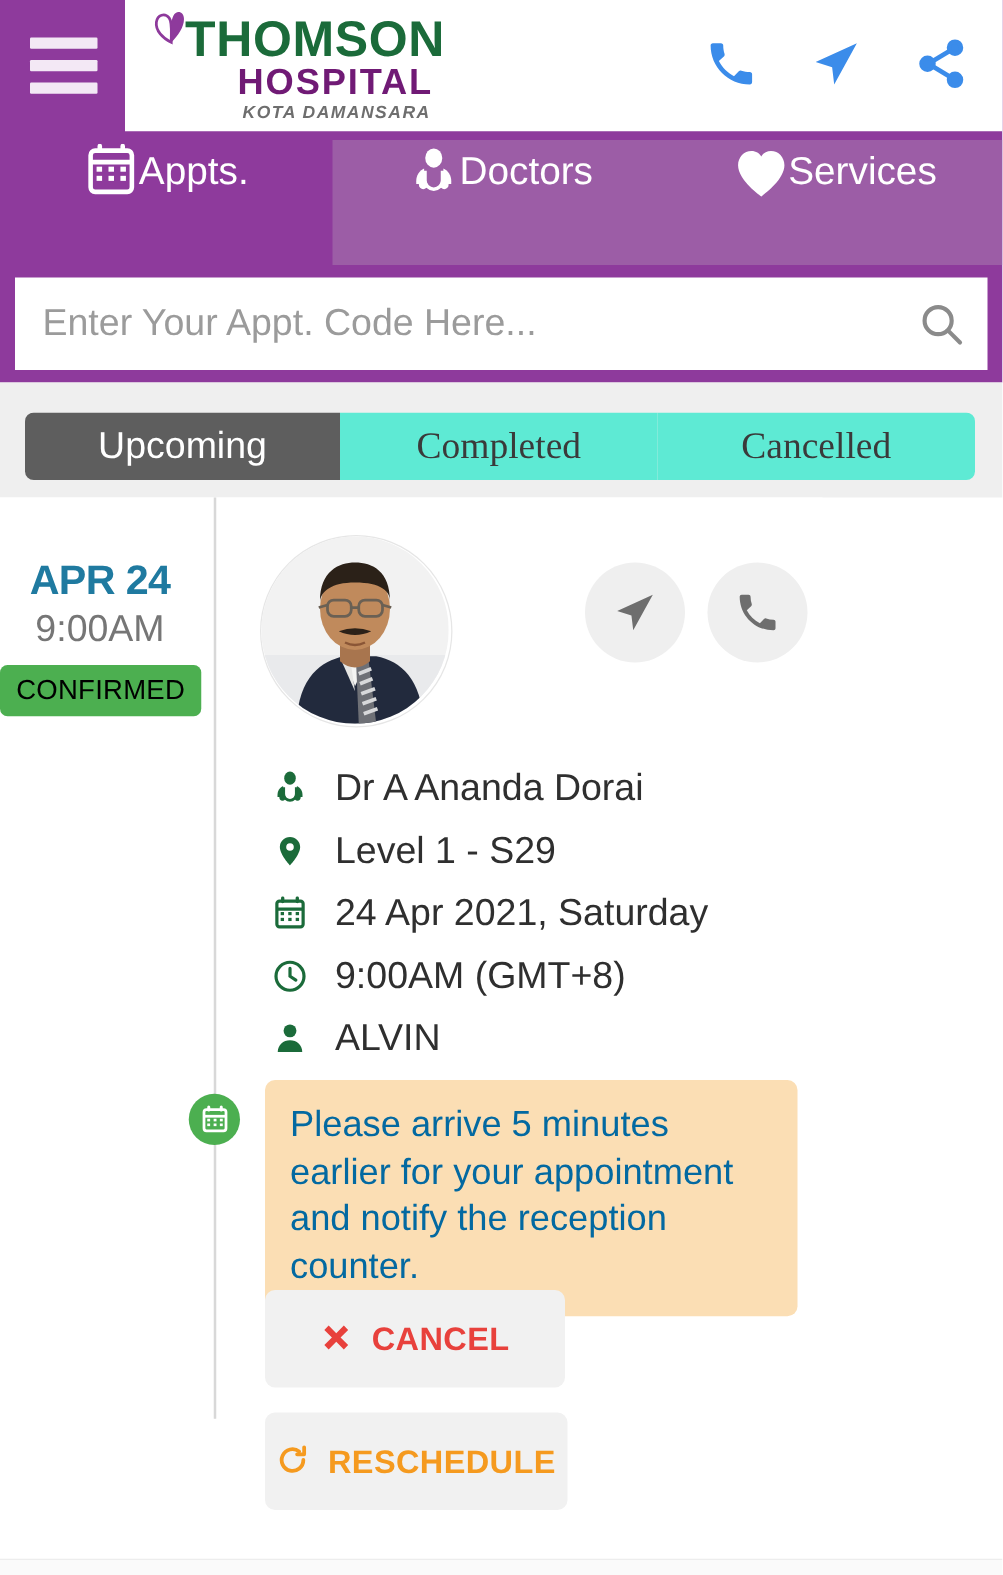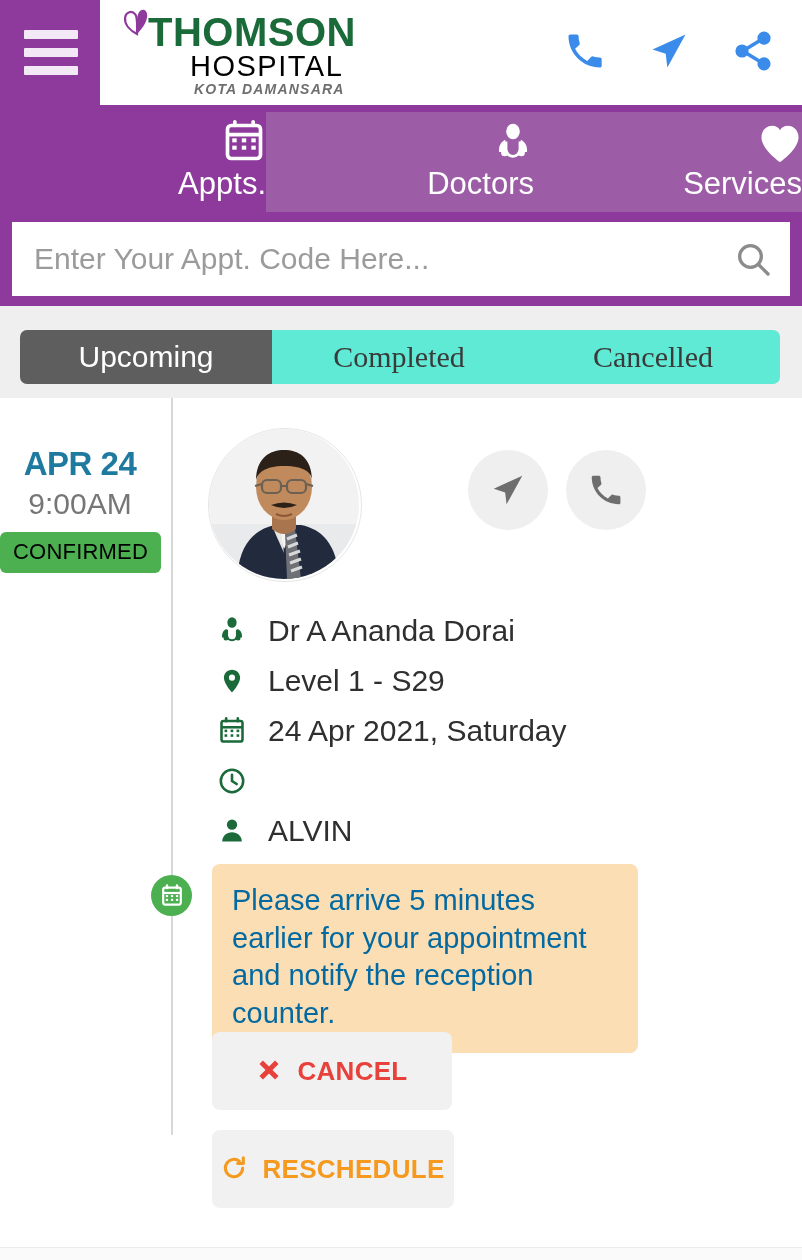--- a/index.html
+++ b/index.html
@@ -69,22 +69,22 @@
     color: #1B6B3A;
     letter-spacing: 0.5px;
     line-height: 1;
     font-family: "Liberation Sans", sans-serif;
   }
   .logo-hospital {
     position: absolute;
     left: 82px;
     top: 52px;
     font-size: 29px;
-    font-weight: normal;
-    color: #000000;
+    font-weight: bold;
+    color: #701a75;
     letter-spacing: 1.5px;
     line-height: 1;
   }
   .logo-sub {
     position: absolute;
     left: 86px;
     top: 82px;
     font-size: 14px;
     font-style: italic;
     font-weight: bold;
@@ -121,25 +121,25 @@
   .navtab-light-bg {
     position: absolute;
     left: 266px;
     top: 7px;
     right: 0;
     bottom: 0;
     background: #9C5DA6;
   }
   .navtab {
     position: absolute;
-    top: 4px;
+    top: 16px;
     height: 107px;
     display: flex;
-    flex-direction: column;
-    align-items: flex-end;
+    flex-direction: row;
+    align-items: flex-start;
     justify-content: center;
     cursor: pointer;
     color: #ffffff;
   }
   .navtab.t0 { left: 0;   width: 266px; }
   .navtab.t1 { left: 266px; width: 268px; }
   .navtab.t2 { left: 534px; width: 268px; }
   .navtab .nt-icon {
     height: 38px;
     display: flex;
@@ -641,20 +641,21 @@
           <span class="dtext">24 Apr 2021, Saturday</span>
         </div>
 
         <div class="drow">
           <span class="dicon">
             <svg width="28" height="28" viewBox="0 0 24 24" fill="none" stroke="#1B6B3A" stroke-width="2.2">
               <circle cx="12" cy="12" r="9.6"></circle>
               <path d="M12 6.6V12l4 2.6" stroke-linecap="round"></path>
             </svg>
           </span>
+          <span class="dtext">9:00AM (GMT+8)</span>
         </div>
 
         <div class="drow">
           <span class="dicon">
             <svg width="28" height="28" viewBox="0 0 24 24" fill="#1B6B3A">
               <circle cx="12" cy="6.6" r="4.4"></circle>
               <path d="M3.6 21c0-4.8 3.8-8 8.4-8s8.4 3.2 8.4 8z"></path>
             </svg>
           </span>
           <span class="dtext">ALVIN</span>

